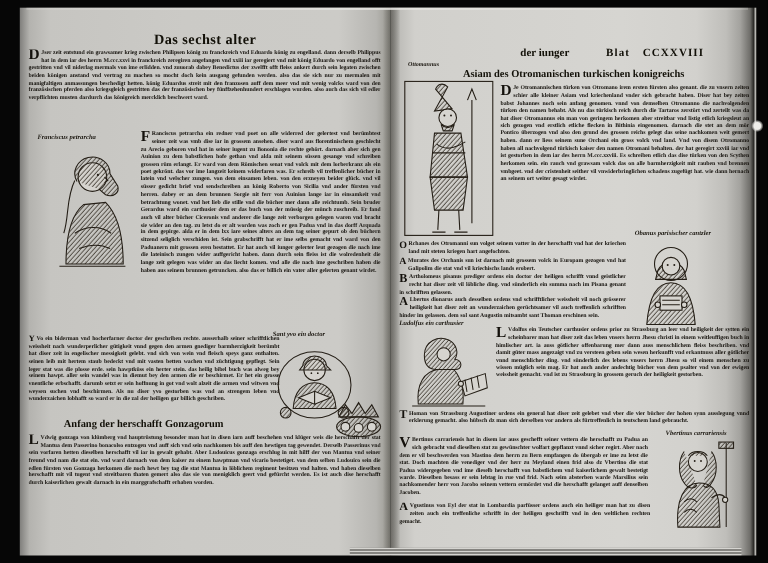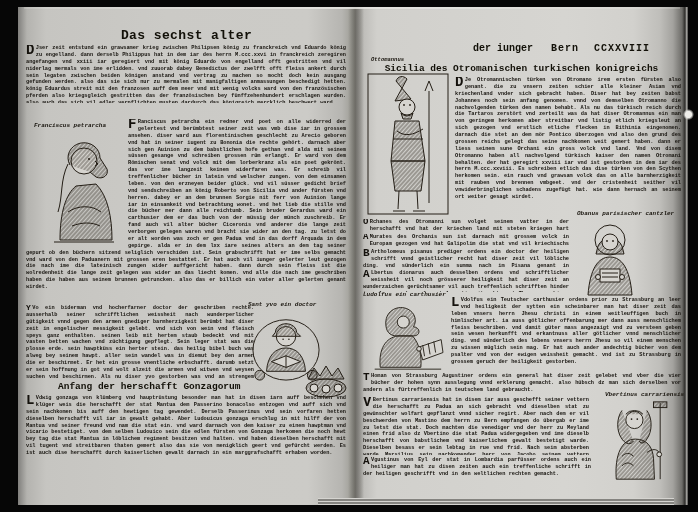--- a/index.html
+++ b/index.html
@@ -1,17 +1,17 @@
 <!DOCTYPE html>
 <html><head>
 <meta charset="utf-8">
 <style>
   html,body{margin:0;padding:0;background:#000;}
   .stage{position:relative;width:698px;height:512px;background:#060606;overflow:hidden;
-         font-family:Liberation Mono, monospace;}
+         font-family:Liberation Serif, serif;}
   .book{position:absolute;left:18px;top:7px;width:670px;height:498px;}
   .book::before{content:"";position:absolute;left:6px;right:8px;top:0;height:2px;
 
         background:linear-gradient(90deg,rgba(225,224,220,.25),rgba(232,231,227,.85),rgba(225,224,220,.25));z-index:5;}
   .page{position:absolute;top:0;height:100%;}
   .page.left{left:0;width:337px;
         background:linear-gradient(90deg,#807f7c 0,#b4b3af 9px,#c6c5c1 28px,#cbcac6 150px,#cccbc7 290px,#b6b5b1 324px,#98978f 337px);}
   .page.right{left:337px;width:333px;
         background:linear-gradient(90deg,#94938d 0,#bfbeba 9px,#d1d0cc 22px,#d6d5d1 210px,#d2d1cd 278px,#bfbeba 305px,#a3a29e 318px,#6e6d69 327px,#2e2d2a 330px,#c4c3bf 332px,#11100e 333px);}
   .bottom-stack{position:absolute;left:300px;right:14px;bottom:0;height:7px;z-index:4;
@@ -123,24 +123,24 @@
 
       <div class="sec" style="left:40px;top:374px;">Anfang der herschafft Gonzagorum</div>
 
       <div class="txt" style="left:8px;top:388px;width:320px;height:70px;">
         <span class="dc">L</span><span>Vdwig gonzaga von klümberg vnd hauptrüstung besonder man hat in disen iarn auff beschehen vnd klüger weis die herschafft der stat Mantua dem Passerino bonacolso entzogen vnd auff sich vnd sein nachkomen bis auff den hewtigen tag gewendet. Derselb Passerinus vnd sein vorfaren hetten dieselben herschafft vil iar in gewalt gehabt. Aber Ludouicus gonzaga erschlug in mit hilff der von Mantua vnd seiner freund vnd nam die stat ein. vnd ward darnach von dem kaiser zu einem hawptman vnd vicario bestetiget. von dem selben Ludouico sein die edlen fürsten von Gonzaga herkomen die noch hewt bey tag die stat Mantua in löblichem regiment besitzen vnd halten. vnd haben dieselben herschafft mit vil tugent vnd streitbaren thaten gemert also das sie von menigklich geert vnd gefürcht werden. Es ist auch dise herschafft durch kaiserlichen gewalt darnach in ein marggrafschafft erhaben worden.</span>
       </div>
     </div>
 
     <div class="page right">
       <div class="hdr2" style="left:118px;top:36px;">der iunger</div>
-      <div class="hdr2" style="left:196px;top:36px;word-spacing:8px;letter-spacing:1px;">Bern CCXXVIII</div>
+      <div class="hdr2" style="left:196px;top:36px;word-spacing:8px;letter-spacing:1px;">Blat CCXXVIII</div>
 
       <div class="cap" style="left:16px;top:49px;font-size:5.5px;">Ottomannus</div>
-      <div class="sec" style="left:0;width:333px;top:56px;text-align:center;white-space:normal;">Sicilia des Otromanischen turkischen konigreichs</div>
+      <div class="sec" style="left:0;width:333px;top:56px;text-align:center;white-space:normal;">Asiam des Otromanischen turkischen konigreichs</div>
 
       <div class="wc" style="left:12px;top:66px;">
         <svg width="82" height="142" viewBox="0 0 82 142">
           <defs>
             <pattern id="h4" width="3" height="3" patternUnits="userSpaceOnUse" patternTransform="rotate(42)">
               <line x1="1" y1="0" x2="1" y2="3" stroke="#342d24" stroke-width="0.7"></line>
             </pattern>
           </defs>
           <g stroke="#241e16" fill="none" stroke-width="1">
             <rect x="1" y="1" width="80" height="140"></rect>

